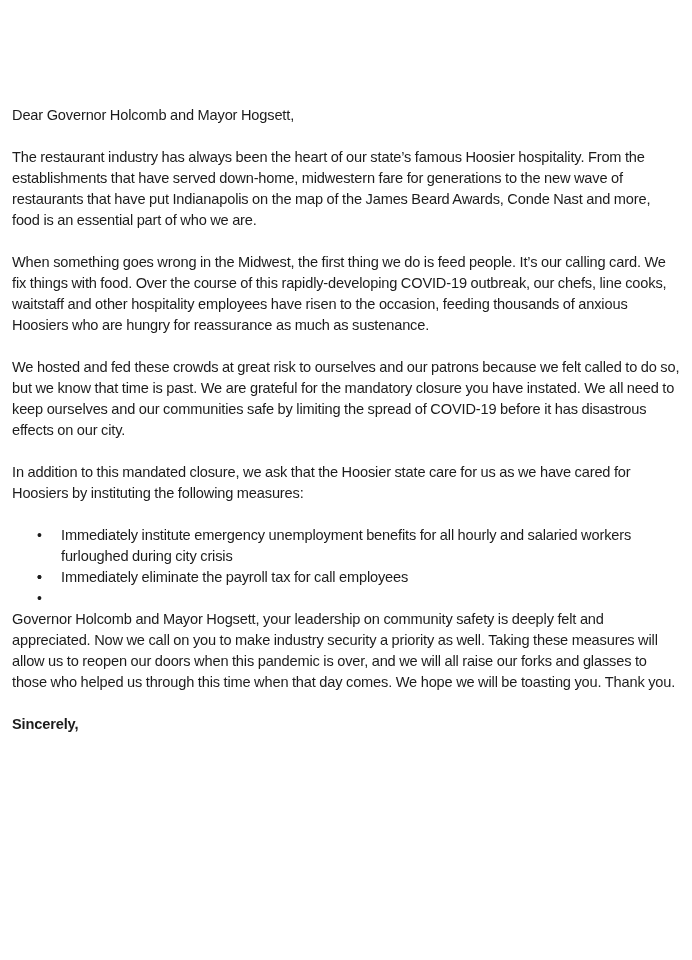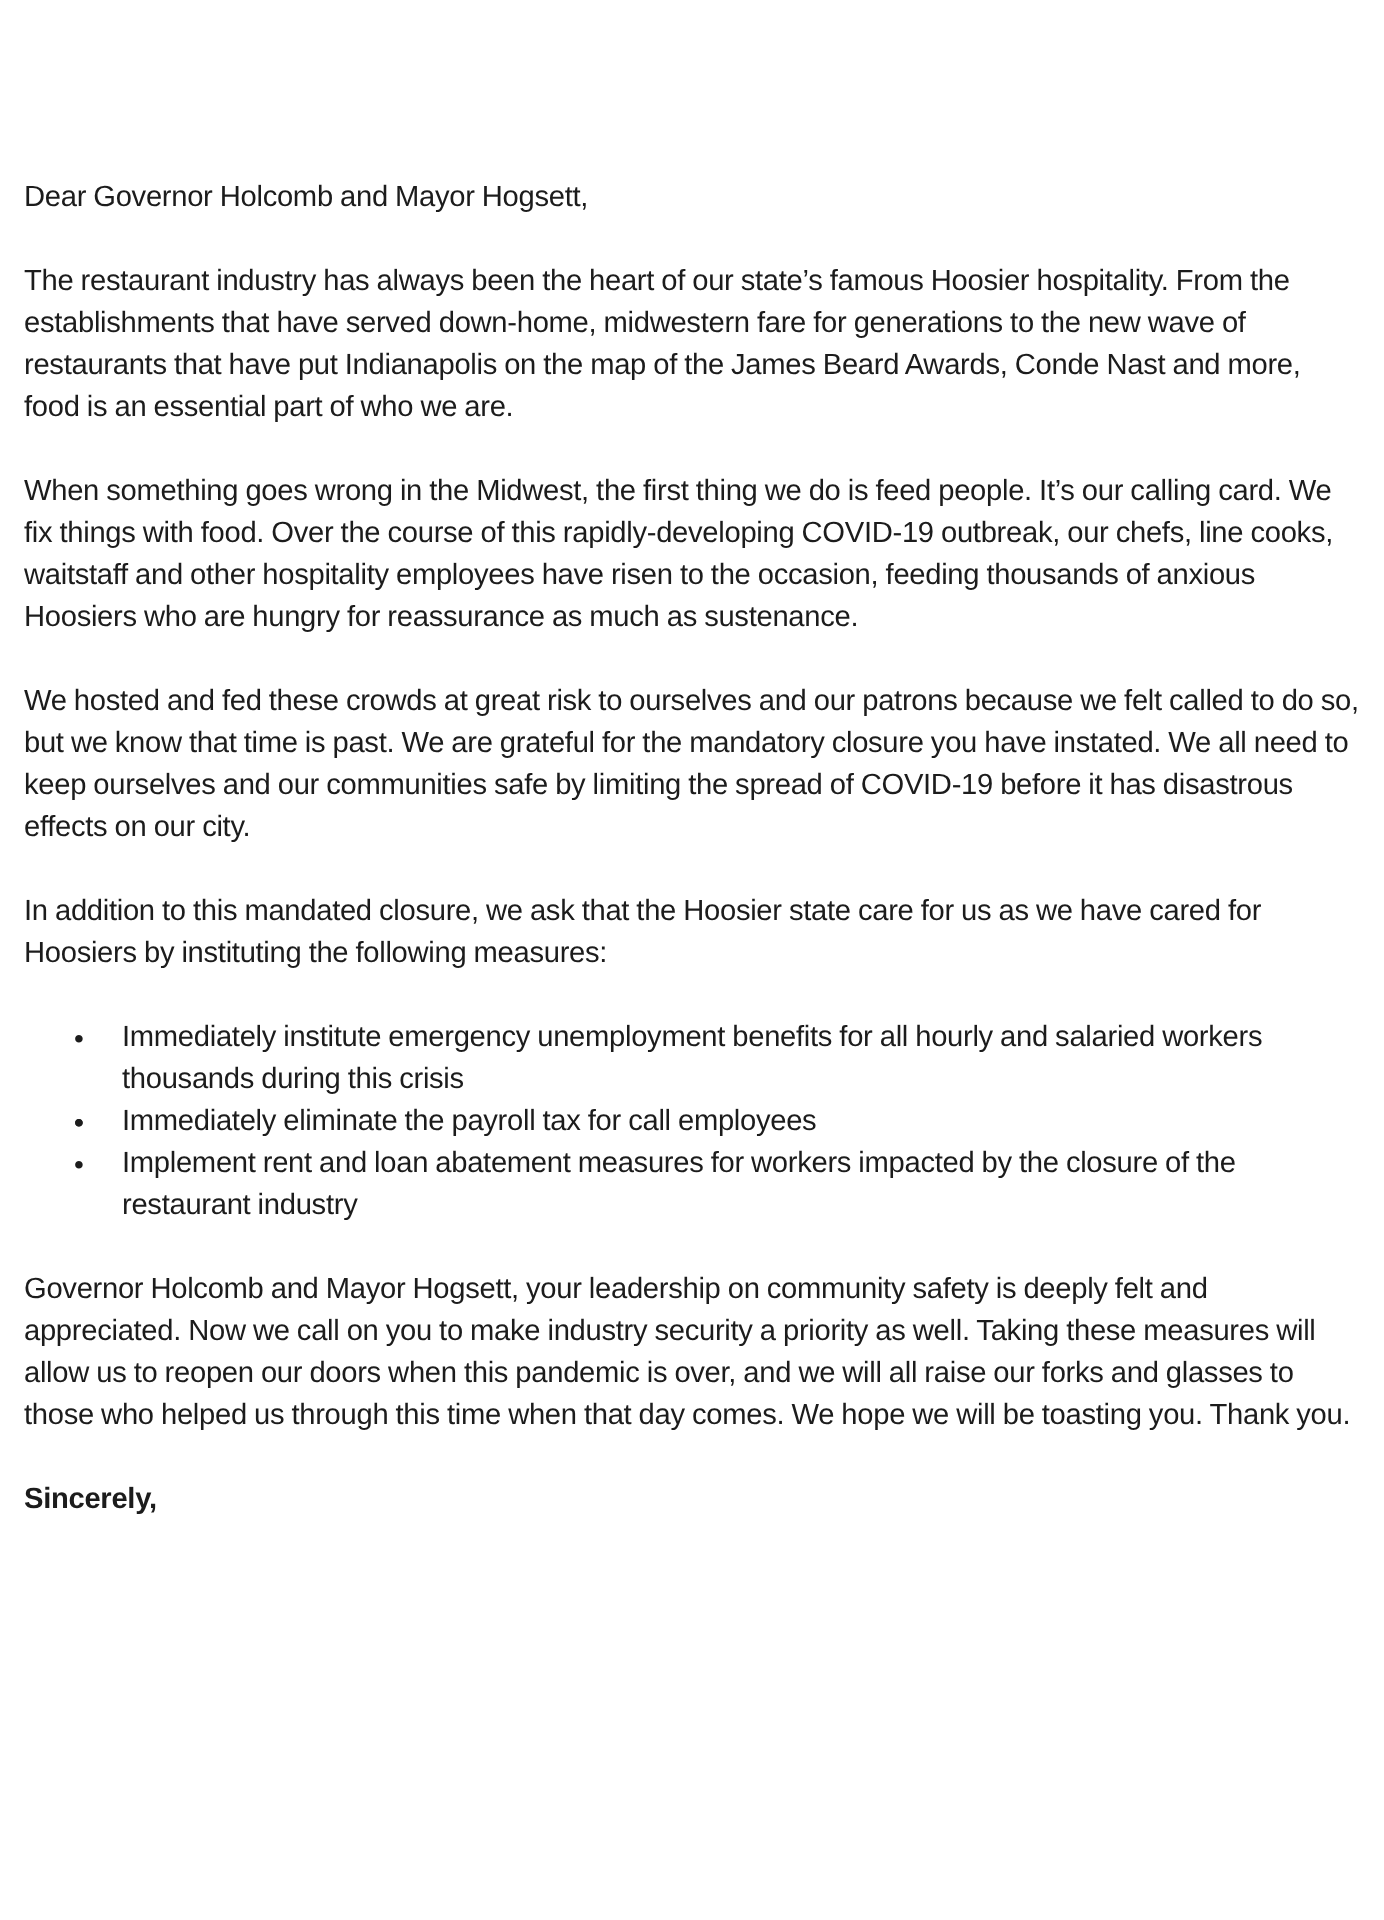--- a/index.html
+++ b/index.html
@@ -19,21 +19,21 @@
       position: absolute;
       left: 12px;
       top: 89px;
       width: 668px;
       font-size: 14.6px;
       line-height: 21px;
       letter-spacing: -0.15px;
       word-spacing: -0.3px;
     }
     .letter p {
-      margin: 0 0 21px 0;
+      margin: 16px 0 21px 0;
     }
     .letter ul {
       list-style: none;
       margin: 0 0 21px 0;
       padding: 0;
     }
     .letter li {
       position: relative;
       padding-left: 49px;
       padding-right: 40px;
@@ -52,30 +52,29 @@
 <div class="letter">
   <p>Dear Governor Holcomb and Mayor Hogsett,</p>
   <p>The restaurant industry has always been the heart of our state’s famous Hoosier hospitality. From the establishments that have served down-home, midwestern fare for generations to the new wave of restaurants that have put Indianapolis on the map of the James Beard Awards, Conde Nast and more, food is an essential part of who we are.</p>
   <p>When something goes wrong in the Midwest, the first thing we do is feed people. It’s our calling card. We fix things with food. Over the course of this rapidly-developing COVID-19 outbreak, our chefs, line cooks, waitstaff and other hospitality employees have risen to the occasion, feeding thousands of anxious Hoosiers who are hungry for reassurance as much as sustenance.</p>
   <p>We hosted and fed these crowds at great risk to ourselves and our patrons because we felt called to do so, but we know that time is past. We are grateful for the mandatory closure you have instated. We all need to keep ourselves and our communities safe by limiting the spread of COVID-19 before it has disastrous effects on our city.</p>
   <p>In addition to this mandated closure, we ask that the Hoosier state care for us as we have cared for Hoosiers by instituting the following measures:</p>
 
   <ul>
     <li>
       <span class="bullet">•</span>
-      <span>Immediately institute emergency unemployment benefits for all hourly and salaried workers thousands during this crisis</span>
+      <span>Immediately institute emergency unemployment benefits for all hourly and salaried workers furloughed during city crisis</span>
     </li>
     <li>
       <span class="bullet">•</span>
     </li>
     <li>
       <span class="bullet">•</span>
       <span>Immediately eliminate the payroll tax for call employees</span>
     </li>
     <li>
       <span class="bullet">•</span>
-      <span>Implement rent and loan abatement measures for workers impacted by the closure of the restaurant industry</span>
     </li>
   </ul>
 
   <p>Governor Holcomb and Mayor Hogsett, your leadership on community safety is deeply felt and appreciated. Now we call on you to make industry security a priority as well. Taking these measures will allow us to reopen our doors when this pandemic is over, and we will all raise our forks and glasses to those who helped us through this time when that day comes. We hope we will be toasting you. Thank you.</p>
   <p class="signoff">Sincerely,</p>
 </div>
 
 </body></html>

